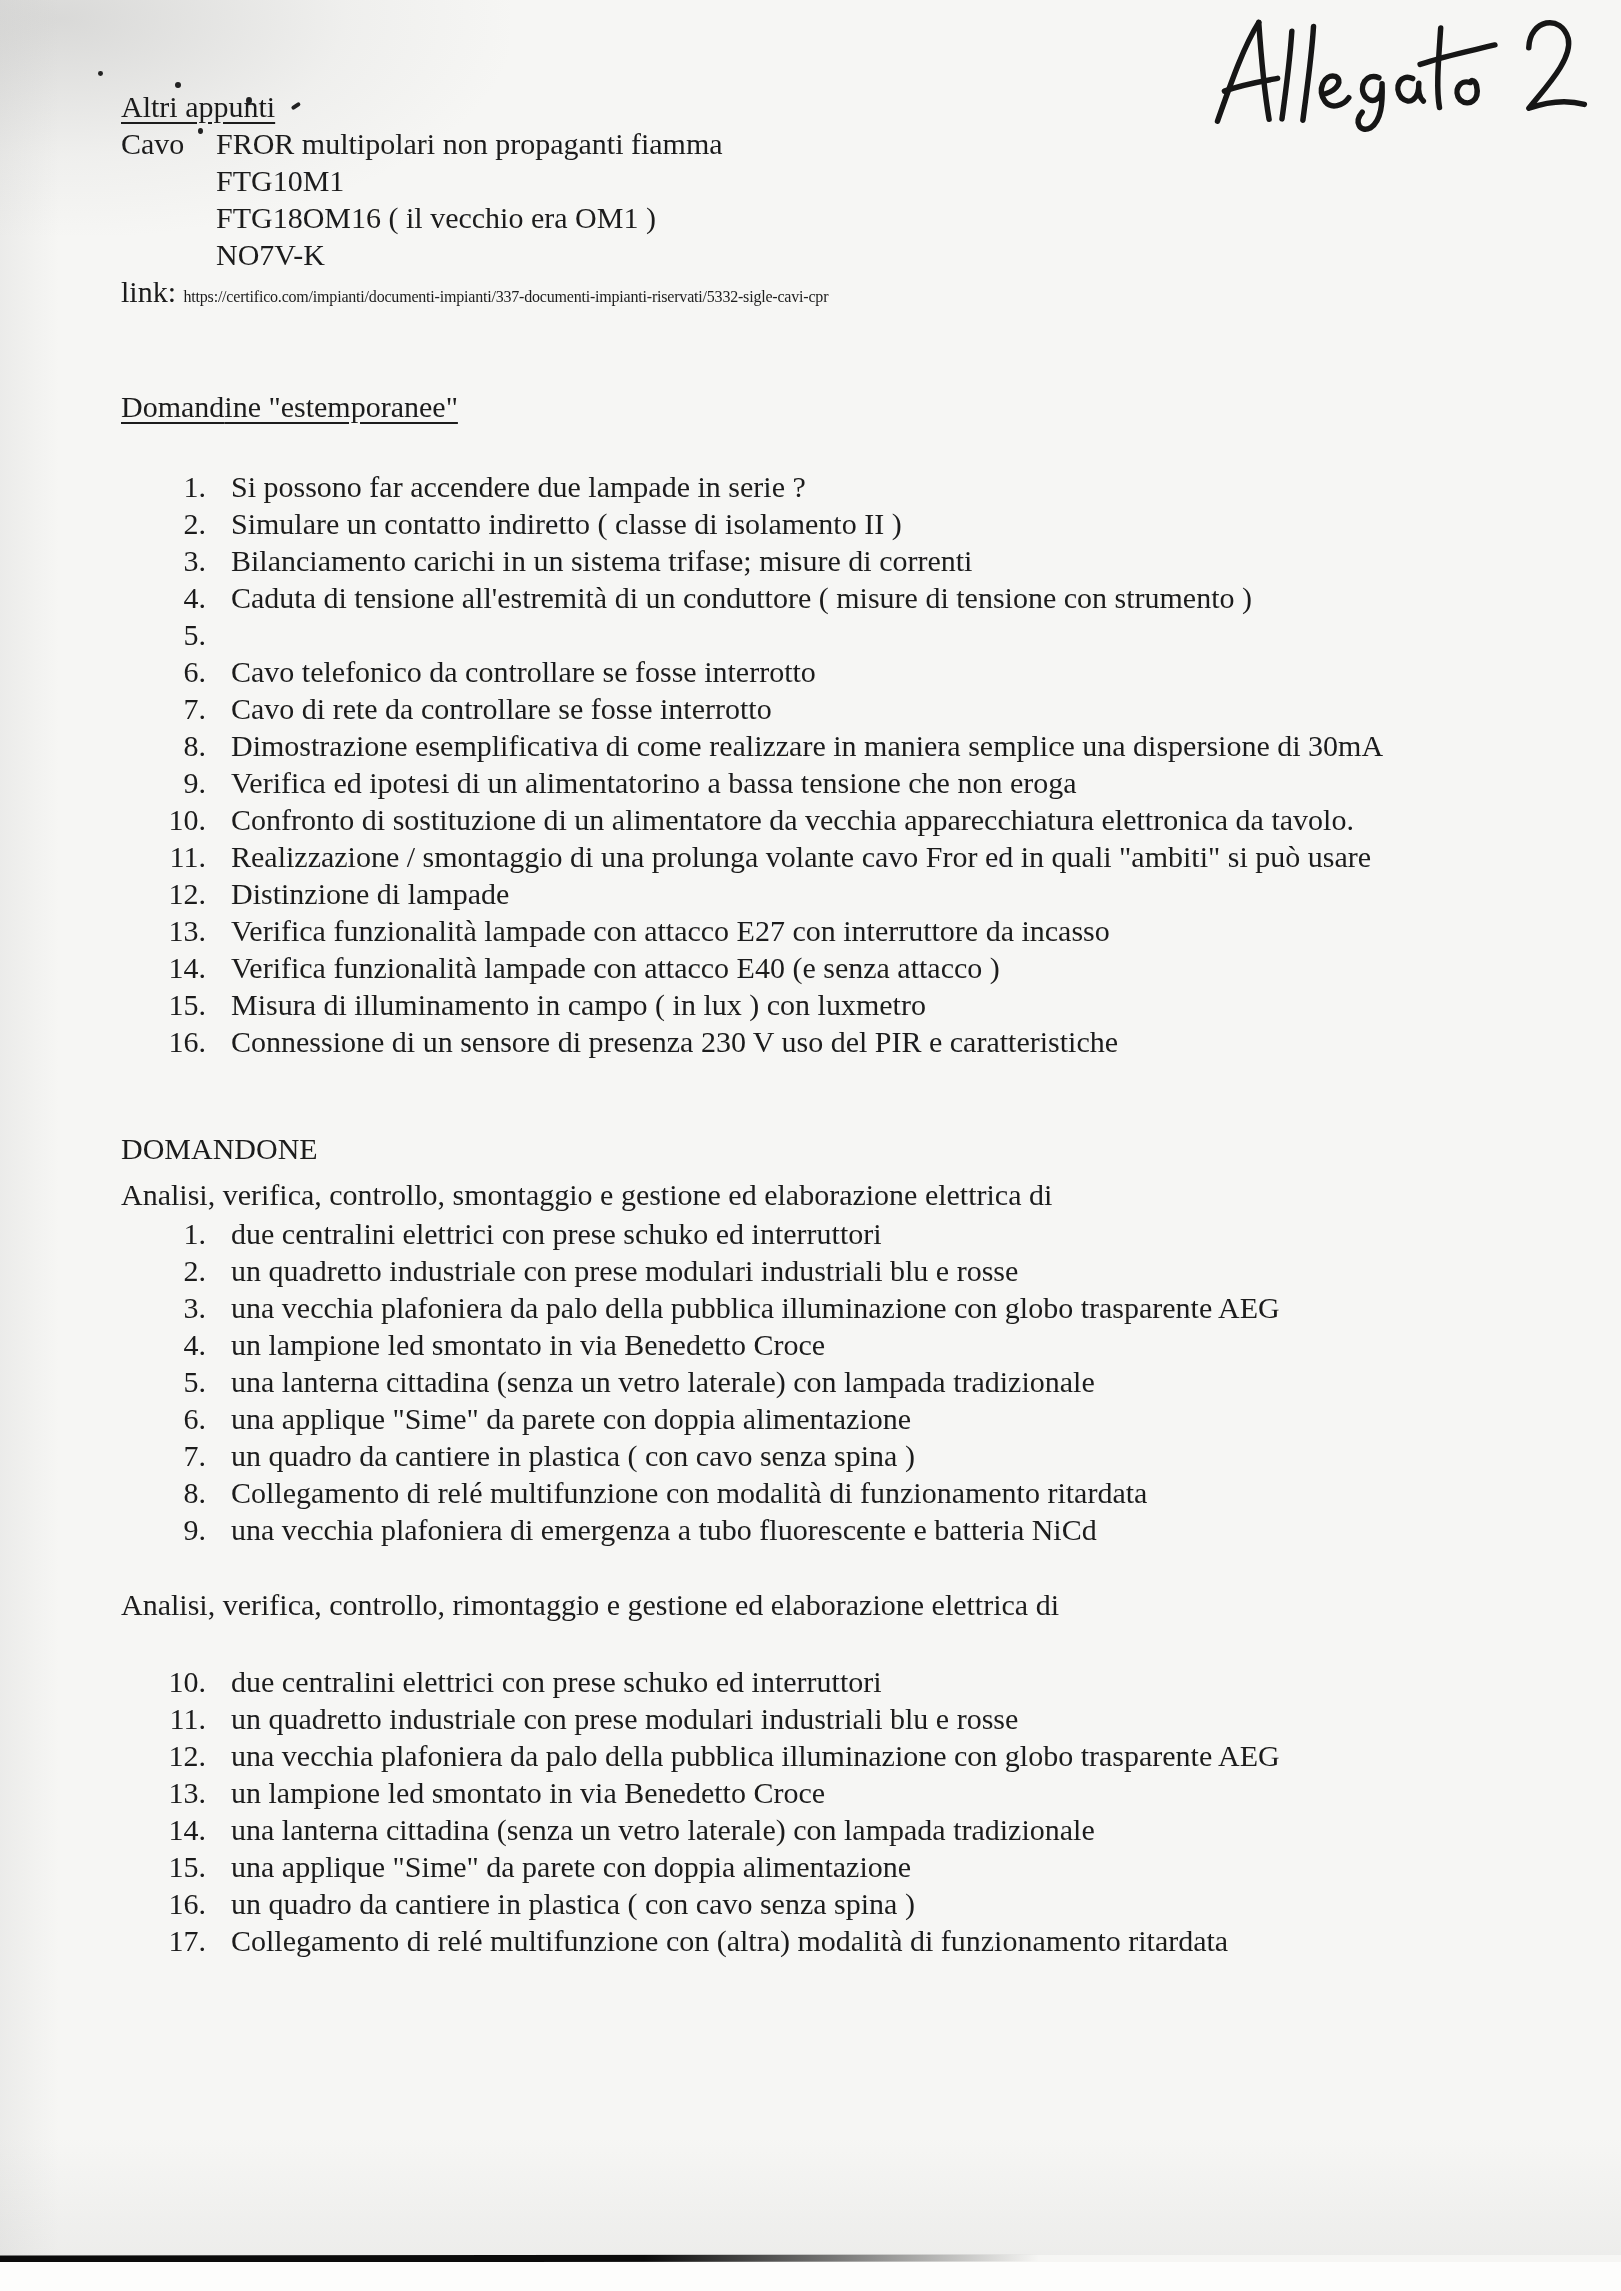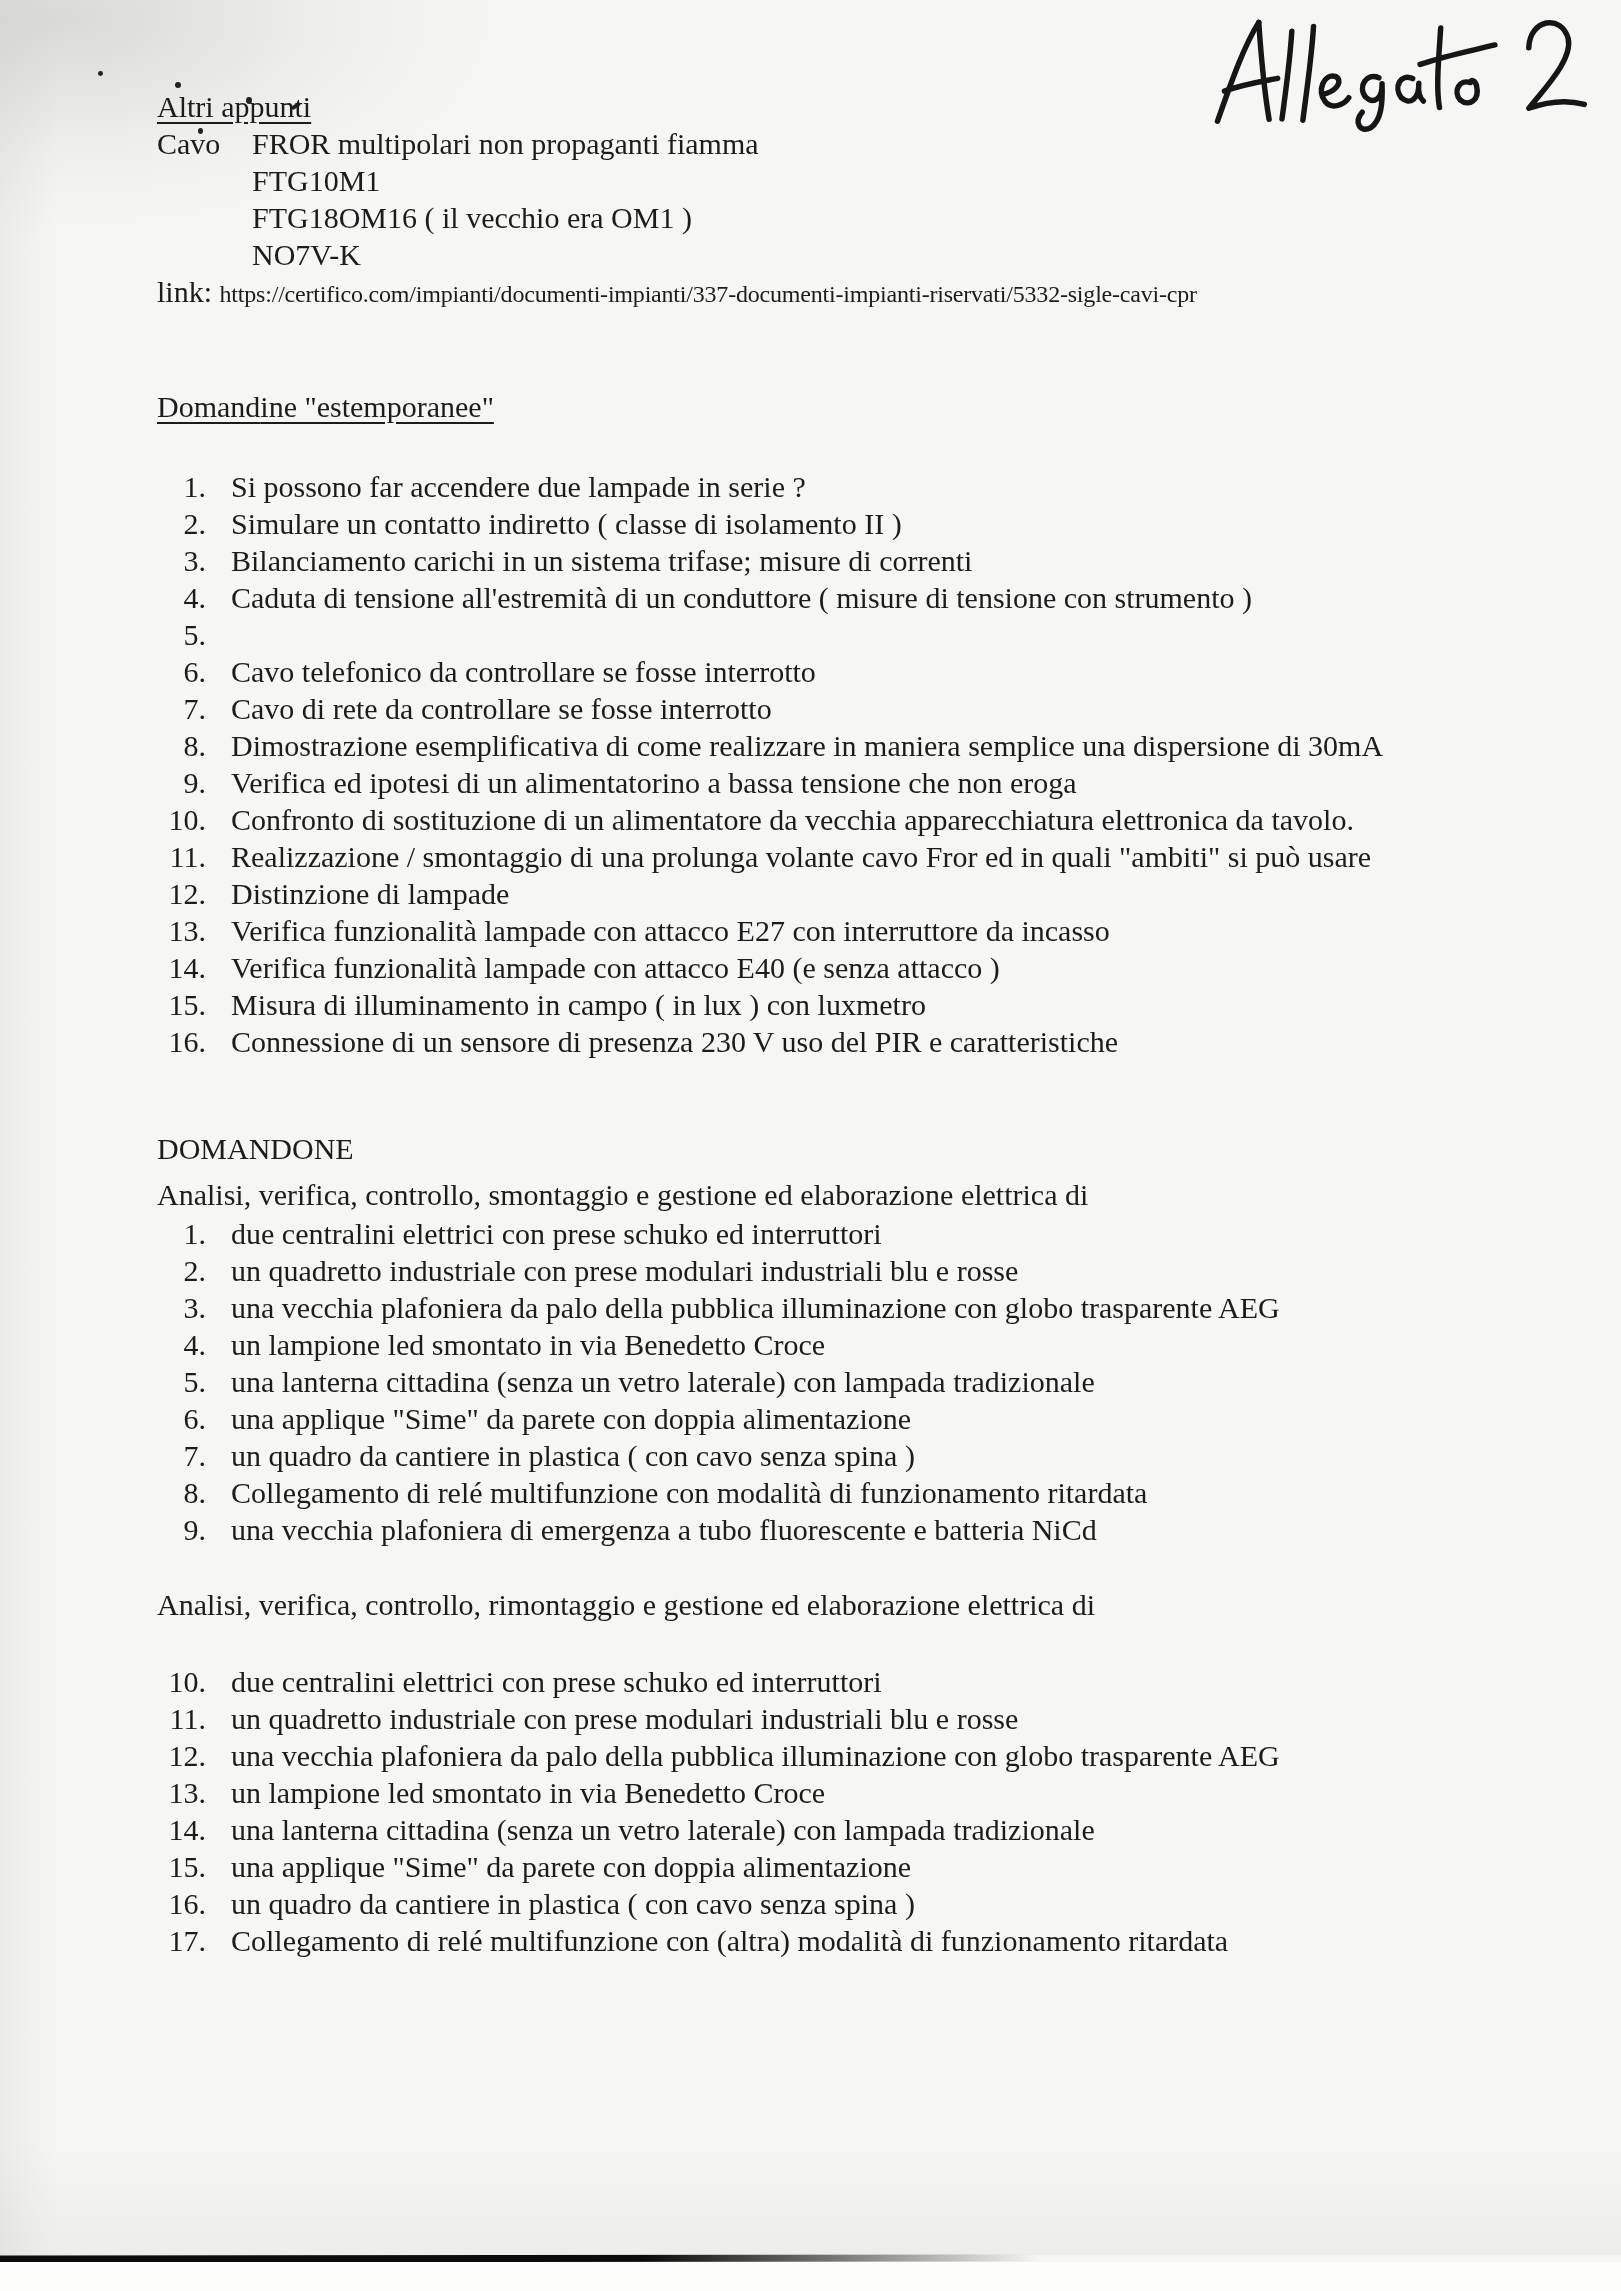--- a/index.html
+++ b/index.html
@@ -31,30 +31,30 @@
     background:linear-gradient(to right,#0b0b0b 0%,#0b0b0b 62%,rgba(11,11,11,.55) 80%,rgba(11,11,11,0) 100%);
     border-radius:0 2.9px 2.9px 0;
     transform:rotate(-0.06deg);
   }
   .below-edge{
     position:absolute;left:0;top:2262px;width:100%;height:29px;background:#fdfdfc;
   }
   .speck{position:absolute;background:#222;border-radius:50%;}
   .speck.dash{border-radius:2px;transform:rotate(55deg);}
 
-  .txt{position:absolute;font-size:30px;line-height:37px;white-space:nowrap;margin-left:36px;}
+  .txt{position:absolute;font-size:30px;line-height:37px;white-space:nowrap;}
   .u{text-decoration:underline;text-decoration-thickness:2.2px;text-underline-offset:4.9px;}
   b,.b{font-weight:normal;}
 
   .notes{left:121px;top:88px;}
   .notes .row{display:block;}
   .cavo-label{display:inline-block;width:95px;}
   .indent{padding-left:95px;}
   .linkline{left:121px;top:273px;}
-  .url{font-size:24px;letter-spacing:-0.2px;}
+  .url{font-size:16px;letter-spacing:-0.2px;}
 
   .heading{left:121px;}
   .list{position:absolute;left:165px;font-size:30px;line-height:37px;}
   .li{display:flex;align-items:baseline;height:37px;white-space:nowrap;}
   .num{display:inline-block;width:41px;text-align:right;flex:0 0 41px;}
   .it{margin-left:25px;}
 
   .handwriting{position:absolute;left:1204px;top:5.9px;width:397px;height:132px;transform:rotate(-2deg);}
   .handwriting path{stroke:#161616;stroke-width:5.5;fill:none;stroke-linecap:round;stroke-linejoin:round;}
 </style>

